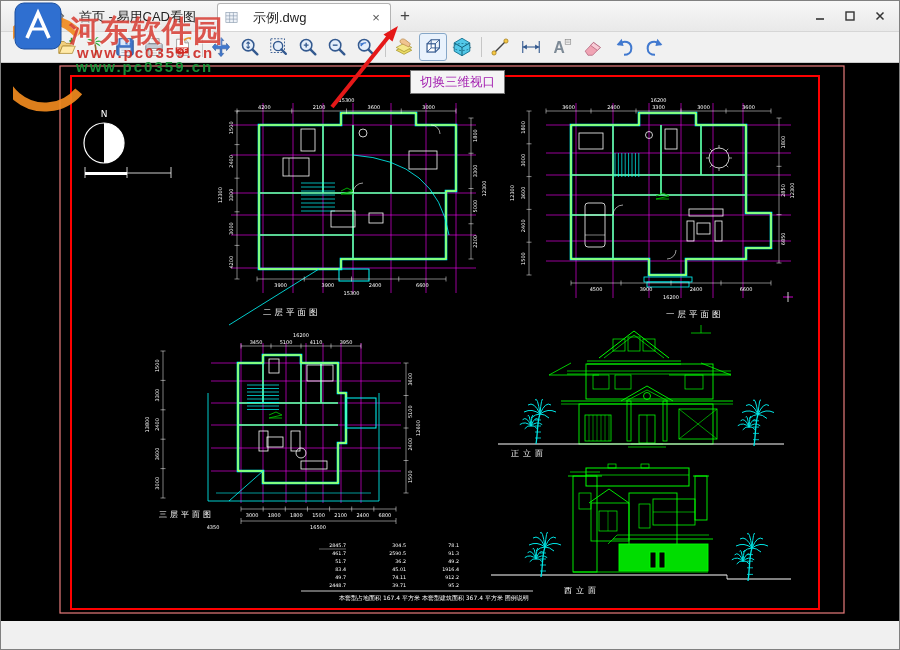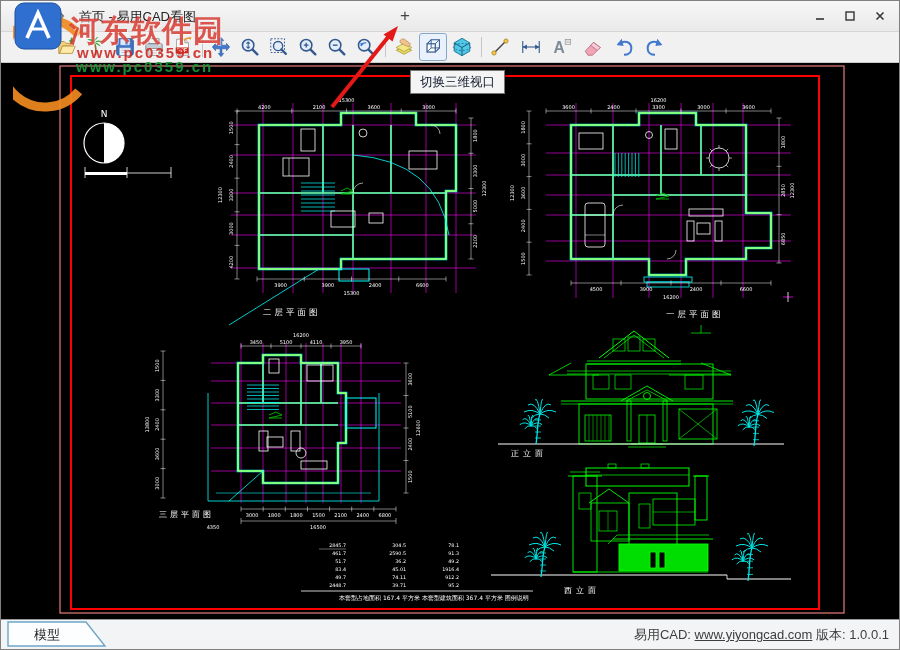--- a/index.html
+++ b/index.html
@@ -24,21 +24,21 @@
   .tb-btn{width:26px;height:26px;border:1px solid transparent;border-radius:3px;display:flex;
     align-items:center;justify-content:center;margin-right:1px;background:transparent;}
   .tb-btn.grp2{margin-right:3px;}
   .tb-btn.active{background:#e9f2fc;border-color:#86a7c8;}
   .tb-sep{width:1px;height:20px;background:#c6c6c6;margin:0 4px;}
   
   #canvas{position:absolute;top:62px;left:0;width:900px;height:558px;background:#000;}
   #cad{display:block;font-family:"DejaVu Sans",sans-serif;}
   
   #tooltip{position:absolute;left:409px;top:69px;height:18px;line-height:18px;padding:2px 9px;
-    background:#f4f4f4;border:1px solid #757575;font-size:12.5px;color:#0f172a;z-index:40;
+    background:#f4f4f4;border:1px solid #757575;font-size:12.5px;color:#a21caf;z-index:40;
     box-shadow:1px 1px 3px rgba(0,0,0,.35);white-space:nowrap;}
   
   #overlay{position:absolute;left:0;top:0;width:900px;height:650px;pointer-events:none;z-index:80;}
   
   #watermark{position:absolute;left:12px;top:0;width:280px;height:130px;pointer-events:none;z-index:70;}
   #wm-title{position:absolute;left:56px;top:10px;font-size:30px;font-weight:bold;letter-spacing:1px;
     color:rgba(214,58,48,0.85);text-shadow:1px 1px 0 rgba(255,255,255,0.55);white-space:nowrap;}
   #wm-url1{position:absolute;left:64px;top:43px;font-size:15px;font-weight:bold;color:rgba(204,40,34,0.9);letter-spacing:2px;}
   #wm-url2{position:absolute;left:63px;top:57px;font-size:15px;font-weight:bold;color:rgba(24,150,58,0.95);letter-spacing:2px;}
   
@@ -51,20 +51,28 @@
 
 <div id="window">
 
   <div id="titlebar">
     <div class="tab" id="tab-home">
       <svg width="17" height="17" viewBox="0 0 24 24">
         <path d="M3 12l9-9 9 9" fill="none" stroke="#666" stroke-width="1.8"></path>
         <path d="M5.5 10.5V20h13v-9.5" fill="none" stroke="#666" stroke-width="1.8"></path>
       </svg>
       <span class="tab-label">首页 - 易用CAD看图</span>
+    </div>
+    <div class="tab" id="tab-doc">
+      <svg width="15" height="15" viewBox="0 0 24 24">
+        <rect x="3" y="4" width="18" height="16" fill="#eef2f8" stroke="#8899ad"></rect>
+        <path d="M3 9.3h18M3 14.6h18M9 4v16M15 4v16" stroke="#8899ad" fill="none"></path>
+      </svg>
+      <span class="tab-label">示例.dwg</span>
+      <span class="tab-close">×</span>
     </div>
     <div id="new-tab">+</div>
     <div class="win-controls">
       <div class="win-btn">
         <svg width="12" height="12" viewBox="0 0 12 12">
             <line x1="2" y1="9" x2="10" y2="9" stroke="#333" stroke-width="1.6"></line>
           </svg>
       </div>
       <div class="win-btn">
         <svg width="12" height="12" viewBox="0 0 12 12">
@@ -759,24 +767,13 @@
       <circle cx="32" cy="62" r="44" fill="none" stroke="#f08a1e" stroke-width="9" stroke-dasharray="215 62" transform="rotate(40 32 62)" opacity="0.92"></circle>
       <rect x="2" y="2" width="46" height="46" rx="9" fill="#2f6fd0" stroke="#1c4f9e"></rect>
       <path d="M14 37 L25 12 L36 37" fill="none" stroke="#ffffff" stroke-width="3.6"></path>
       <line x1="18" y1="28" x2="32" y2="28" stroke="#ffffff" stroke-width="3"></line>
     </svg>
     <div id="wm-title">河东软件园</div>
     <div id="wm-url1">www.pc0359.cn</div>
     <div id="wm-url2">www.pc0359.cn</div>
   </div>
 
-  <div id="statusbar">
-    <svg width="104" height="27" viewBox="0 0 104 27" style="position:absolute;left:6px;top:1px;">
-      <path d="M1 25 L1 1 L79 1 L98 25 Z" fill="#fdfeff" stroke="#6fa6c8" stroke-width="1.4"></path>
-      <text x="40" y="17.5" font-size="13" fill="#222" text-anchor="middle">模型</text>
-    </svg>
-    <div id="status-right">
-      <span>易用CAD:</span>
-      <a>www.yiyongcad.com</a>
-      <span>版本: 1.0.0.1</span>
-    </div>
-  </div>
 </div>
 
 </body></html>

